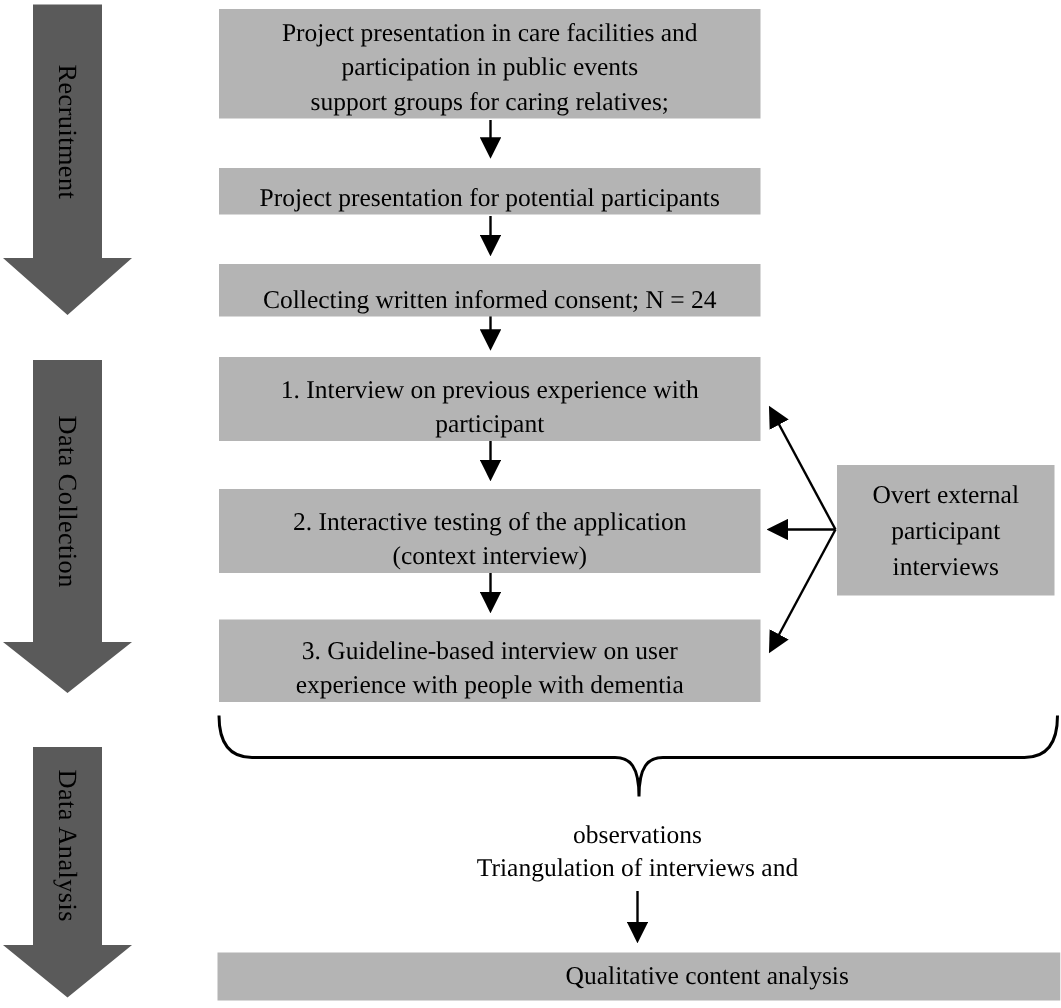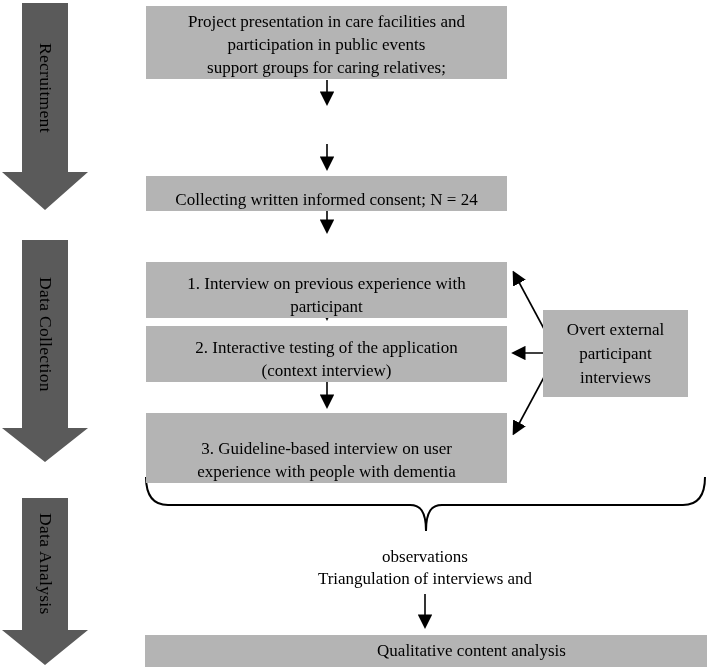--- a/index.html
+++ b/index.html
@@ -42,27 +42,27 @@
     flex-direction: column;
     justify-content: flex-end;
     align-items: center;
     text-align: center;
     font-size: 17px;
     line-height: 23px;
   }
   #flow-box-1 { top: 6px;   height: 73px; }
   #flow-box-2 { top: 112px; height: 31px; }
   #flow-box-3 { top: 176px; height: 35px; }
-  #flow-box-4 { top: 238px; height: 56px; margin-top: 24px; }
+  #flow-box-4 { top: 238px; height: 56px; }
   #flow-box-5 { top: 326px; height: 56px; }
-  #flow-box-6 { top: 413px; height: 70px; }
+  #flow-box-6 { top: 413px; height: 55px; }
 
   .side-box {
     position: absolute;
-    left: 543px;
+    left: 558px;
     top: 310px;
     width: 145px;
     height: 87px;
     background: #b4b4b4;
     display: flex;
     flex-direction: column;
     justify-content: center;
     align-items: center;
     text-align: center;
     font-size: 17px;
@@ -130,20 +130,23 @@
 
   <div class="phase-label" id="phase-label-recruitment">Recruitment</div>
   <div class="phase-label" id="phase-label-data-collection">Data Collection</div>
   <div class="phase-label" id="phase-label-data-analysis">Data Analysis</div>
 
   <div class="flow-box" id="flow-box-1">
     <div>Project presentation in care facilities and</div>
     <div>participation in public events</div>
     <div>support groups for caring relatives;</div>
   </div>
+  <div class="flow-box" id="flow-box-2">
+    <div>Project presentation for potential participants</div>
+  </div>
   <div class="flow-box" id="flow-box-3">
     <div>Collecting written informed consent; N = 24</div>
   </div>
   <div class="flow-box" id="flow-box-4">
     <div>1. Interview on previous experience with</div>
     <div>participant</div>
   </div>
   <div class="flow-box" id="flow-box-5">
     <div>2. Interactive testing of the application</div>
     <div>(context interview)</div>

